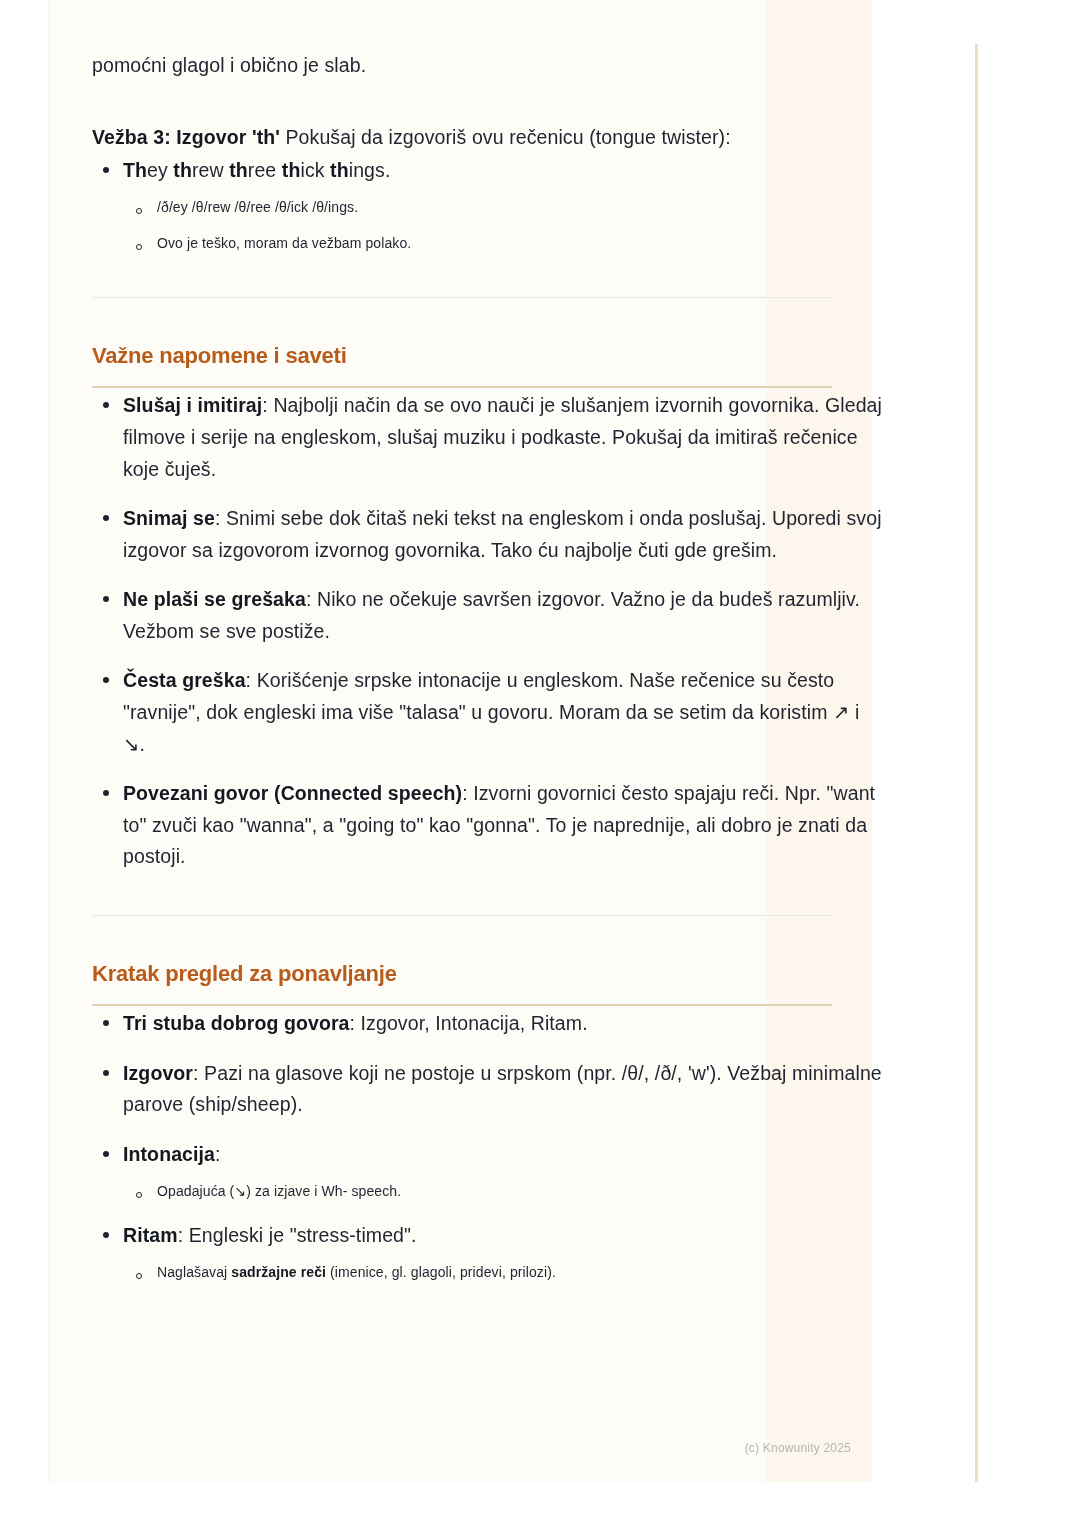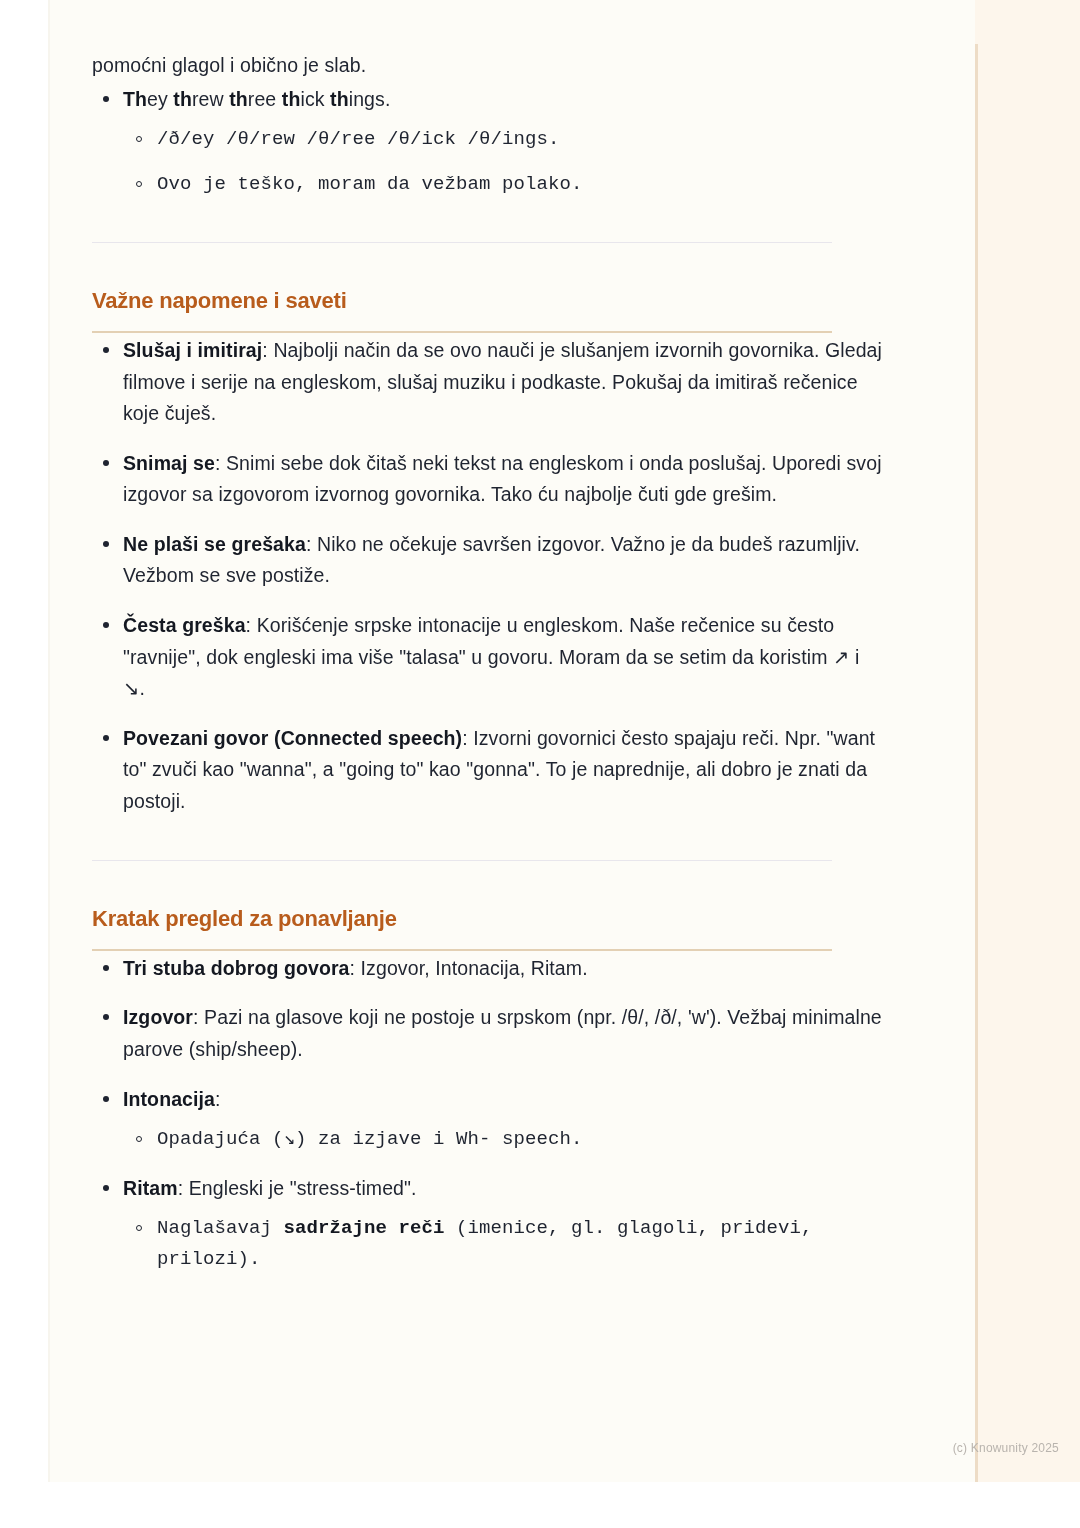--- a/index.html
+++ b/index.html
@@ -13,21 +13,21 @@
     font-family: "Liberation Sans", sans-serif;
     position: relative;
     overflow: hidden;
   }
 
   
   .page-card {
     position: absolute;
     left: 48px;
     top: 0;
-    width: 1032px;
+    width: 824px;
     height: 1482px;
     background: #fdfcf7;
     box-sizing: border-box;
   }
   
   .right-panel {
     position: absolute;
     right: 0;
     top: 0;
     width: 105px;
@@ -99,25 +99,24 @@
     background: #1f2430;
   }
 
   ul.lvl2 {
     margin: 9px 0 0 0;
     padding-left: 34px;
     list-style: none;
   }
   ul.lvl2 > li {
     position: relative;
-    font-size: 19px;
+    font-size: 14px;
     line-height: 1.62;
     color: #1f2430;
     margin-bottom: 14px;
-    font-family: Liberation Mono, monospace;
   }
   ul.lvl2 > li:last-child { margin-bottom: 0; }
   ul.lvl2 > li::before {
     content: "";
     position: absolute;
     left: -21px;
     top: 12px;
     width: 6px;
     height: 6px;
     border-radius: 50%;
@@ -167,20 +166,23 @@
 <div class="page-card">
 
   <div class="left-edge"></div>
   <div class="right-panel"></div>
   <div class="right-divider"></div>
 
   <div class="content">
 
     <p class="para tight-top">pomoćni glagol i obično je slab.</p>
 
+    <p class="para exercise">
+      <strong>Vežba 3: Izgovor 'th'</strong><span> Pokušaj da izgovoriš ovu rečenicu (tongue twister):</span>
+    </p>
 
     <ul class="lvl1">
       <li>
         <strong>Th</strong><span>ey </span><strong>th</strong><span>rew </span><strong>th</strong><span>ree </span><strong>th</strong><span>ick </span><strong>th</strong><span>ings.</span>
         <ul class="lvl2">
           <li>/ð/ey /θ/rew /θ/ree /θ/ick /θ/ings.</li>
           <li>Ovo je teško, moram da vežbam polako.</li>
         </ul>
       </li>
     </ul>

